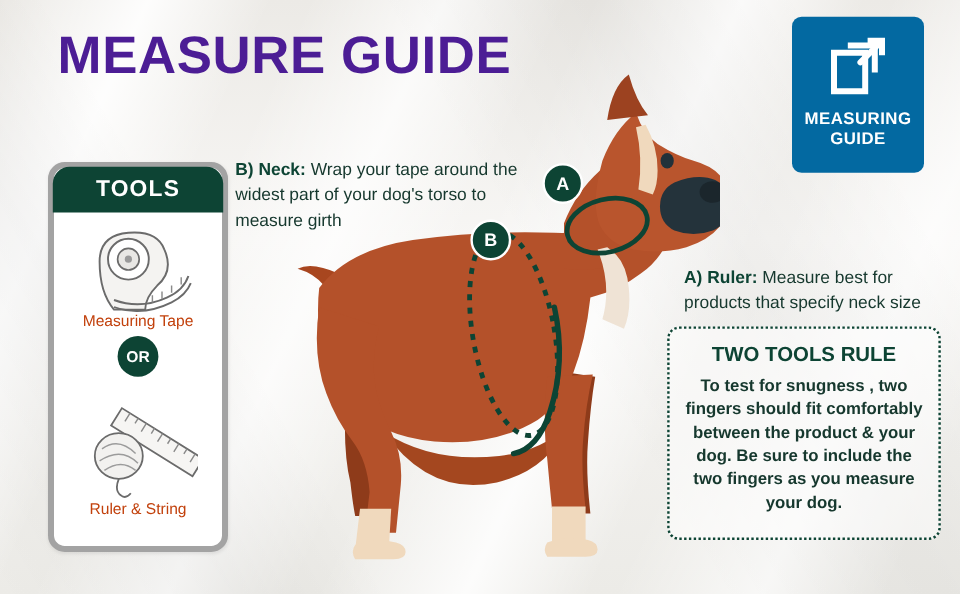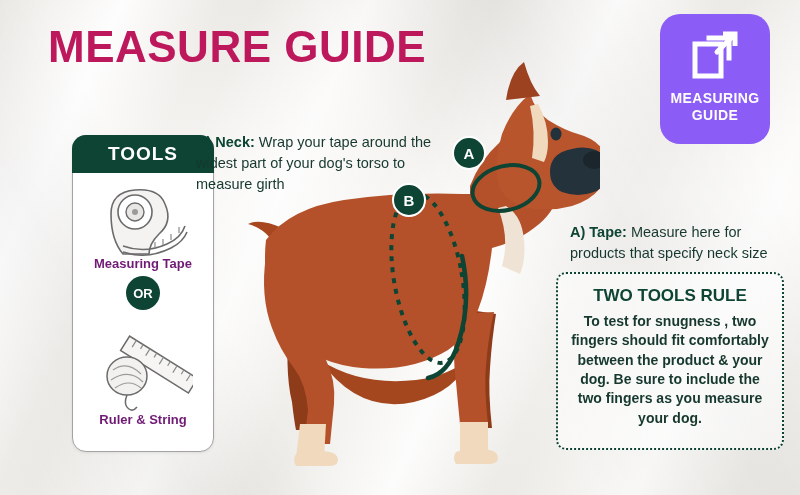--- a/index.html
+++ b/index.html
@@ -39,39 +39,39 @@
   }
 
   
   .title {
     position: absolute;
     left: 48px;
     top: 22px;
     font-size: 44px;
     font-weight: bold;
     letter-spacing: 0.5px;
-    color: #be185d;
+    color: #4c1d95;
   }
   .subtitle {
     position: absolute;
     left: 50px;
     top: 88px;
     font-size: 17px;
     color: #1b3b33;
   }
 
   
   .badge {
     position: absolute;
     right: 30px;
     top: 14px;
     width: 110px;
     height: 130px;
-    background: #8b5cf6;
-    border-radius: 20px;
+    background: #0369a1;
+    border-radius: 8px;
     color: #ffffff;
     text-align: center;
   }
   .badge .icon-wrap {
     margin-top: 16px;
     display: flex;
     justify-content: center;
   }
   .badge .badge-label {
     margin-top: 8px;
@@ -82,46 +82,45 @@
   }
 
   
   .tools-panel {
     position: absolute;
     left: 40px;
     top: 135px;
     width: 140px;
     height: 315px;
     background: #ffffff;
-    border: 1px solid #a3a3a3;
+    border: 5px solid #a3a3a3;
     border-radius: 14px;
     box-shadow: 0 1px 3px rgba(0,0,0,0.08);
-    margin-left: 32px;
   }
   .tools-header {
     position: absolute;
     left: -1px;
     top: -1px;
     width: 142px;
     height: 38px;
     background: #0d4434;
     border-radius: 14px 14px 0 0;
     color: #fff;
     font-size: 19px;
     font-weight: bold;
     letter-spacing: 1px;
     display: flex;
     align-items: center;
     justify-content: center;
   }
   .tool-caption {
     text-align: center;
     font-size: 13px;
-    font-weight: bold;
-    color: #701a75;
+    font-weight: normal;
+    color: #c2410c;
   }
   .or-chip {
     width: 34px;
     height: 34px;
     border-radius: 50%;
     background: #0d4434;
     color: #fff;
     font-size: 13px;
     font-weight: bold;
     display: flex;
@@ -339,21 +338,21 @@
       </div>
       <div class="tool-caption">Ruler &amp; String</div>
     </div>
   </div>
 
   <div class="girth-text">
     <span class="lead">B) Neck:</span><span> Wrap your tape  around the widest part of your dog's torso to measure girth</span>
   </div>
 
   <div class="neck-text">
-    <span class="lead">A) Tape:</span><span> Measure here for products that specify neck size</span>
+    <span class="lead">A) Ruler:</span><span> Measure best for products that specify neck size</span>
   </div>
 
   <div class="marker" id="marker-a">A</div>
   <div class="marker" id="marker-b">B</div>
 
   <div class="rule-box">
     <div class="rule-title">TWO TOOLS RULE</div>
     <div class="rule-body">To test for snugness , two fingers should fit comfortably between the product &amp; your dog. Be sure to include the two fingers as you measure your dog.</div>
   </div>
 </div>

